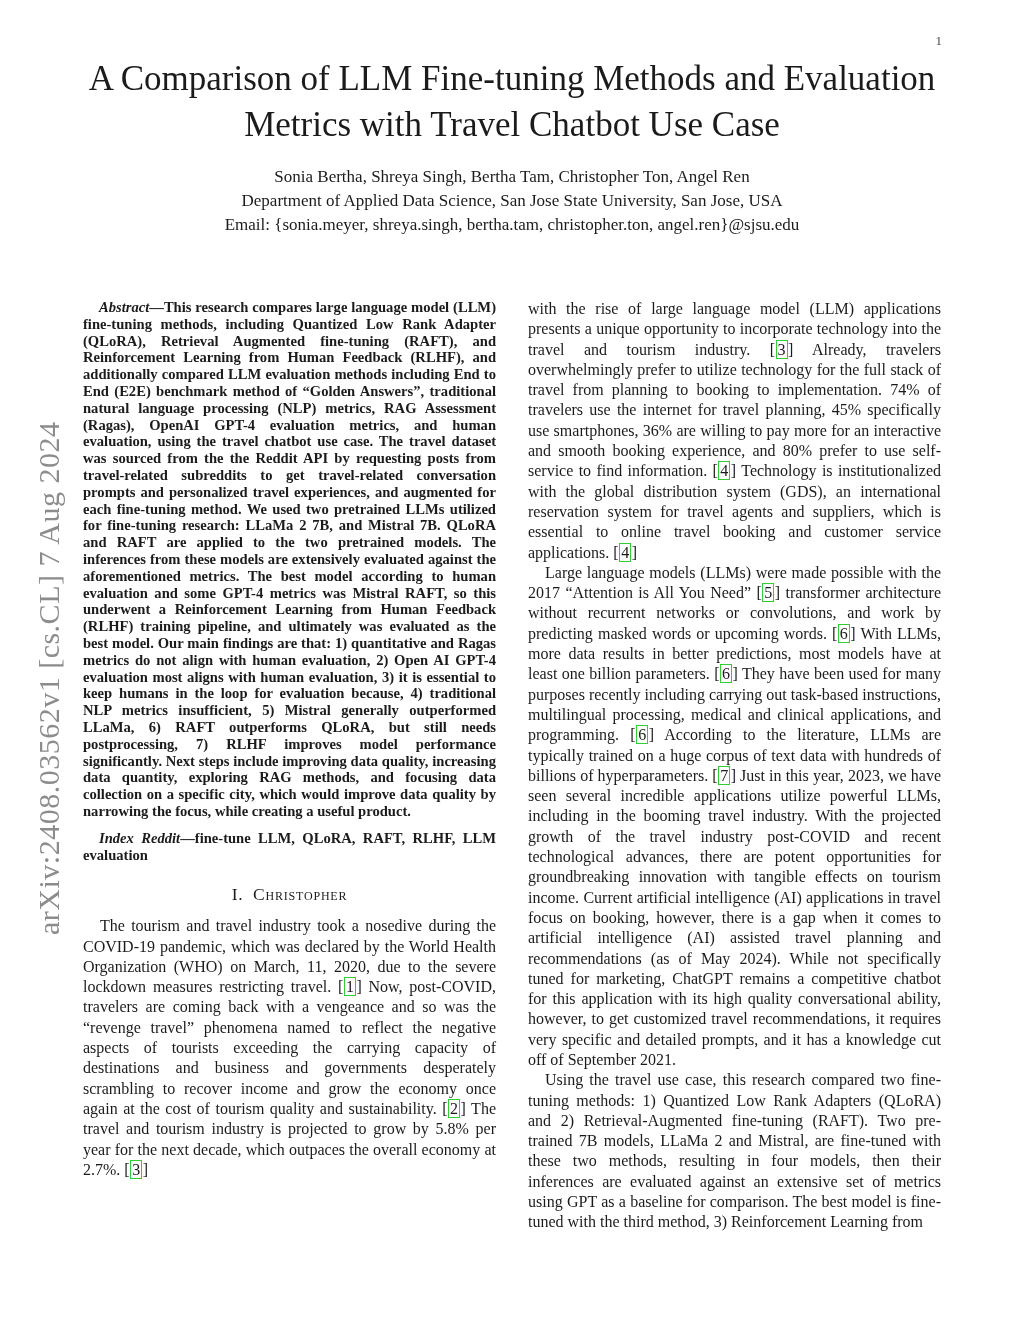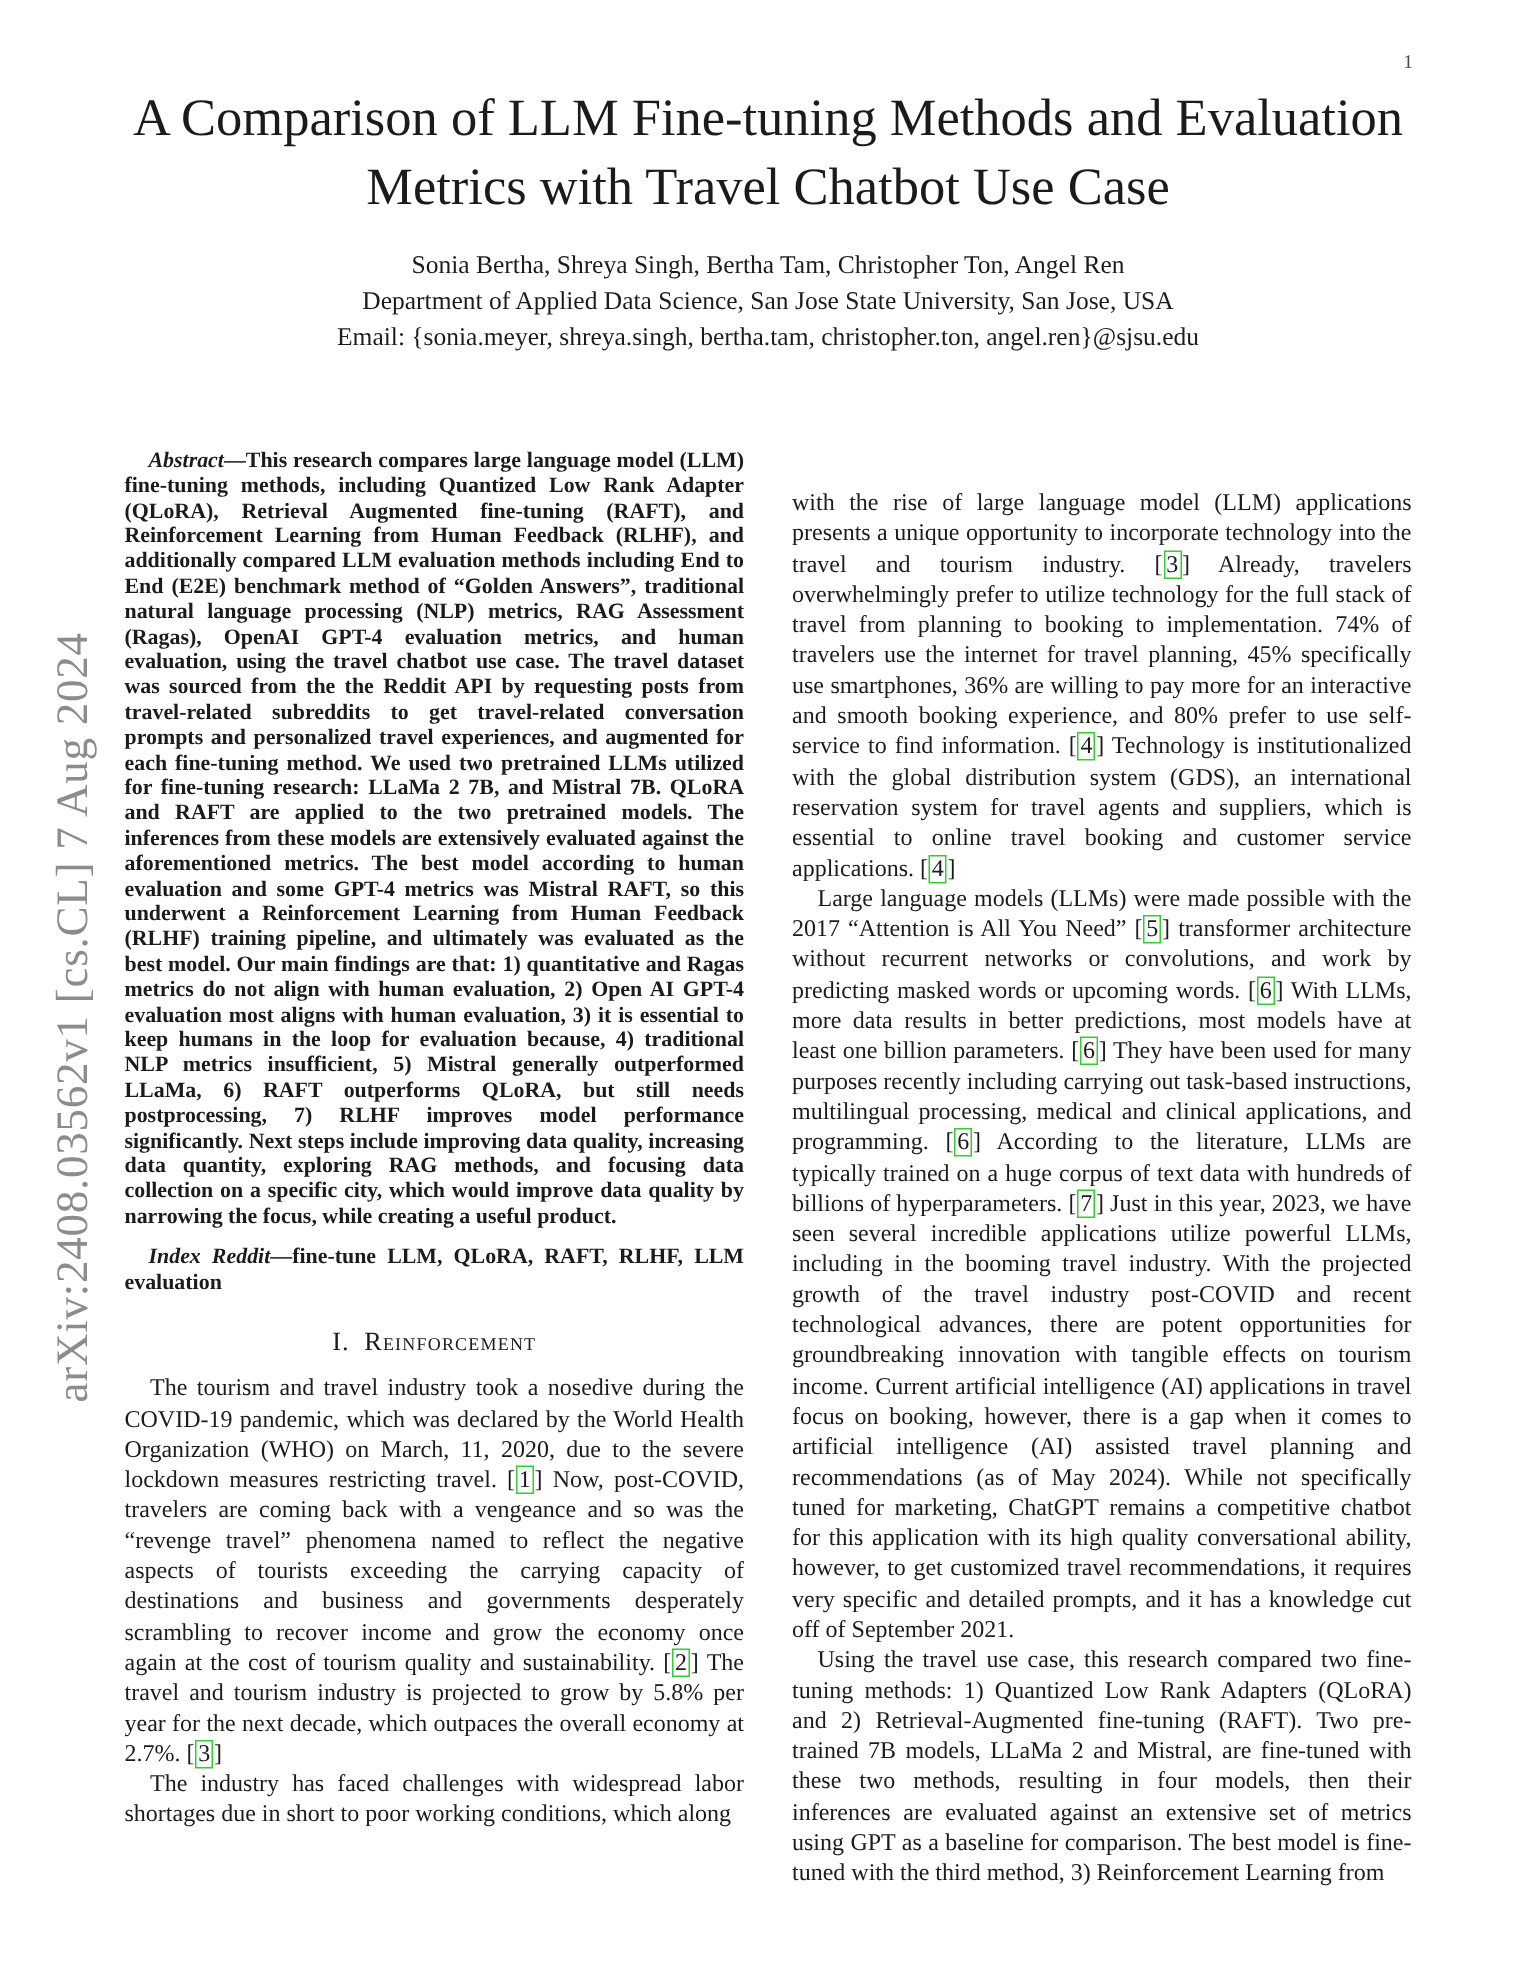--- a/index.html
+++ b/index.html
@@ -54,21 +54,21 @@
     font-variant:small-caps;
     font-size:17.5px;
     letter-spacing:0.8px;
     margin:21px 0 11px 0;
   }
   p.body {
     font-size:16px; line-height:20.3px;
     text-align:justify;
     text-indent:17px;
   }
-  p.body.noindent { text-indent:0;margin-top:27px; }
+  p.body.noindent { text-indent:0; }
 
   .cite {
     border:1.4px solid #32cd32;
     padding:0 1px;
     margin:0 0.5px;
   }
 </style>
 </head>
 <body>
 
@@ -80,22 +80,21 @@
   <h1 class="title">A Comparison of LLM Fine-tuning Methods and Evaluation Metrics with Travel Chatbot Use Case</h1>
   <div class="authors">Sonia Bertha, Shreya Singh, Bertha Tam, Christopher Ton, Angel Ren</div>
   <div class="affiliation">Department of Applied Data Science, San Jose State University, San Jose, USA</div>
   <div class="email">Email: {sonia.meyer, shreya.singh, bertha.tam, christopher.ton, angel.ren}@sjsu.edu</div>
 </header>
 
 <div class="columns">
   <div class="col">
     <p class="abstract"><span class="lead">Abstract</span><span>—This research compares large language model (LLM) fine-tuning methods, including Quantized Low Rank Adapter (QLoRA), Retrieval Augmented fine-tuning (RAFT), and Reinforcement Learning from Human Feedback (RLHF), and additionally compared LLM evaluation methods including End to End (E2E) benchmark method of “Golden Answers”, traditional natural language processing (NLP) metrics, RAG Assessment (Ragas), OpenAI GPT-4 evaluation metrics, and human evaluation, using the travel chatbot use case. The travel dataset was sourced from the the Reddit API by requesting posts from travel-related subreddits to get travel-related conversation prompts and personalized travel experiences, and augmented for each fine-tuning method. We used two pretrained LLMs utilized for fine-tuning research: LLaMa 2 7B, and Mistral 7B. QLoRA and RAFT are applied to the two pretrained models. The inferences from these models are extensively evaluated against the aforementioned metrics. The best model according to human evaluation and some GPT-4 metrics was Mistral RAFT, so this underwent a Reinforcement Learning from Human Feedback (RLHF) training pipeline, and ultimately was evaluated as the best model. Our main findings are that: 1) quantitative and Ragas metrics do not align with human evaluation, 2) Open AI GPT-4 evaluation most aligns with human evaluation, 3) it is essential to keep humans in the loop for evaluation because, 4) traditional NLP metrics insufficient, 5) Mistral generally outperformed LLaMa, 6) RAFT outperforms QLoRA, but still needs postprocessing, 7) RLHF improves model performance significantly. Next steps include improving data quality, increasing data quantity, exploring RAG methods, and focusing data collection on a specific city, which would improve data quality by narrowing the focus, while creating a useful product.</span></p>
     <p class="index-terms"><span class="lead">Index Reddit</span><span>—fine-tune LLM, QLoRA, RAFT, RLHF, LLM evaluation</span></p>
-    <h2 class="section">I. Reinforcement</h2>
+    <h2 class="section">I. Christopher</h2>
     <p class="body">The tourism and travel industry took a nosedive during the COVID-19 pandemic, which was declared by the World Health Organization (WHO) on March, 11, 2020, due to the severe lockdown measures restricting travel. [<span class="cite">1</span>] Now, post-COVID, travelers are coming back with a vengeance and so was the “revenge travel” phenomena named to reflect the negative aspects of tourists exceeding the carrying capacity of destinations and business and governments desperately scrambling to recover income and grow the economy once again at the cost of tourism quality and sustainability. [<span class="cite">2</span>] The travel and tourism industry is projected to grow by 5.8% per year for the next decade, which outpaces the overall economy at 2.7%. [<span class="cite">3</span>]</p>
-    <p class="body">The industry has faced challenges with widespread labor shortages due in short to poor working conditions, which along</p>
   </div>
   <div class="col">
     <p class="body noindent">with the rise of large language model (LLM) applications presents a unique opportunity to incorporate technology into the travel and tourism industry. [<span class="cite">3</span>] Already, travelers overwhelmingly prefer to utilize technology for the full stack of travel from planning to booking to implementation. 74% of travelers use the internet for travel planning, 45% specifically use smartphones, 36% are willing to pay more for an interactive and smooth booking experience, and 80% prefer to use self-service to find information. [<span class="cite">4</span>] Technology is institutionalized with the global distribution system (GDS), an international reservation system for travel agents and suppliers, which is essential to online travel booking and customer service applications. [<span class="cite">4</span>]</p>
     <p class="body">Large language models (LLMs) were made possible with the 2017 “Attention is All You Need” [<span class="cite">5</span>] transformer architecture without recurrent networks or convolutions, and work by predicting masked words or upcoming words. [<span class="cite">6</span>] With LLMs, more data results in better predictions, most models have at least one billion parameters. [<span class="cite">6</span>] They have been used for many purposes recently including carrying out task-based instructions, multilingual processing, medical and clinical applications, and programming. [<span class="cite">6</span>] According to the literature, LLMs are typically trained on a huge corpus of text data with hundreds of billions of hyperparameters. [<span class="cite">7</span>] Just in this year, 2023, we have seen several incredible applications utilize powerful LLMs, including in the booming travel industry. With the projected growth of the travel industry post-COVID and recent technological advances, there are potent opportunities for groundbreaking innovation with tangible effects on tourism income. Current artificial intelligence (AI) applications in travel focus on booking, however, there is a gap when it comes to artificial intelligence (AI) assisted travel planning and recommendations (as of May 2024). While not specifically tuned for marketing, ChatGPT remains a competitive chatbot for this application with its high quality conversational ability, however, to get customized travel recommendations, it requires very specific and detailed prompts, and it has a knowledge cut off of September 2021.</p>
     <p class="body">Using the travel use case, this research compared two fine-tuning methods: 1) Quantized Low Rank Adapters (QLoRA) and 2) Retrieval-Augmented fine-tuning (RAFT). Two pre-trained 7B models, LLaMa 2 and Mistral, are fine-tuned with these two methods, resulting in four models, then their inferences are evaluated against an extensive set of metrics using GPT as a baseline for comparison. The best model is fine-tuned with the third method, 3) Reinforcement Learning from</p>
   </div>
 </div>
 
 </body></html>

